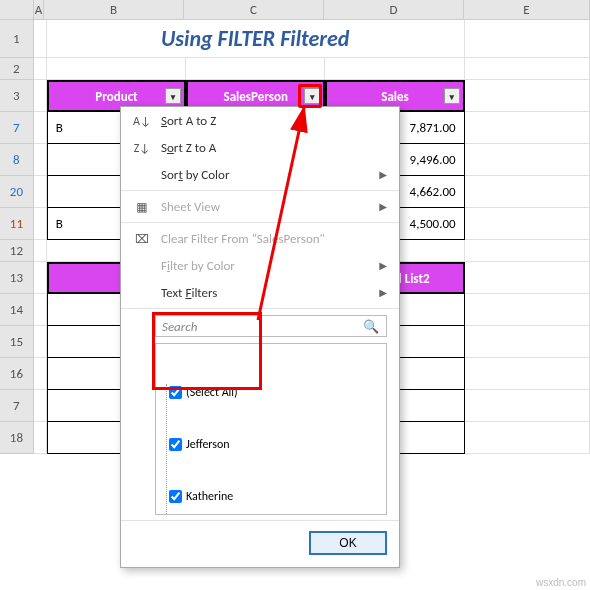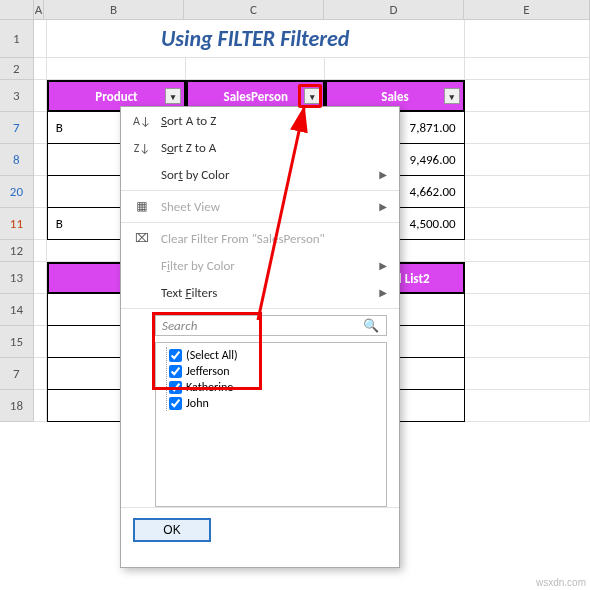--- a/index.html
+++ b/index.html
@@ -127,29 +127,29 @@
   height:22px;
 }
 .search-box .mag{margin-left:auto;font-style:normal;color:#555;}
 .checklist{
   margin:0 12px 0 34px;
   border:1px solid #bbb;
   height:172px;
   padding:4px 6px;
   overflow:hidden;
 }
-.chk-row{display:flex;align-items:center;gap:4px;font-size:12px;padding:1px 0;}
+.chk-row{display:flex;align-items:center;gap:4px;font-size:12px;padding:1px 0;margin-top:36px;}
 .chk-row input{width:13px;height:13px;margin:0;}
 .chk-tree{border-left:1px dotted #999;margin-left:4px;padding-left:2px;}
 .menu-buttons{
   margin-top:auto;
   display:flex;
   gap:10px;
-  justify-content:space-between;
-  padding:10px 12px 25px;
+  justify-content:flex-end;
+  padding:10px 12px 12px;
   border-top:1px solid #e3e3e3;
 }
 .menu-buttons button{
   width:78px;height:24px;
   font-size:12px;
   border:1px solid #888;
   background:#efefef;
 }
 .menu-buttons button.ok{border:2px solid #2b73c2;background:#e5f0fb;}
 .redbox1{
@@ -292,20 +292,28 @@
   <div class="row h32">
       <div class="row-h">14</div>
       <div class="cell cA h32"></div>
       <div class="cell cB h32 dcell"></div>
       <div class="cell cC h32 dcell"></div>
       <div class="cell cD h32 dcell"></div>
       <div class="cell cE h32"></div>
     </div>
   <div class="row h32">
       <div class="row-h">15</div>
+      <div class="cell cA h32"></div>
+      <div class="cell cB h32 dcell"></div>
+      <div class="cell cC h32 dcell"></div>
+      <div class="cell cD h32 dcell"></div>
+      <div class="cell cE h32"></div>
+    </div>
+  <div class="row h32">
+      <div class="row-h">16</div>
       <div class="cell cA h32"></div>
       <div class="cell cB h32 dcell"></div>
       <div class="cell cC h32 dcell"></div>
       <div class="cell cD h32 dcell"></div>
       <div class="cell cE h32"></div>
     </div>
   <div class="row h32">
       <div class="row-h">7</div>
       <div class="cell cA h32"></div>
       <div class="cell cB h32 dcell"></div>

